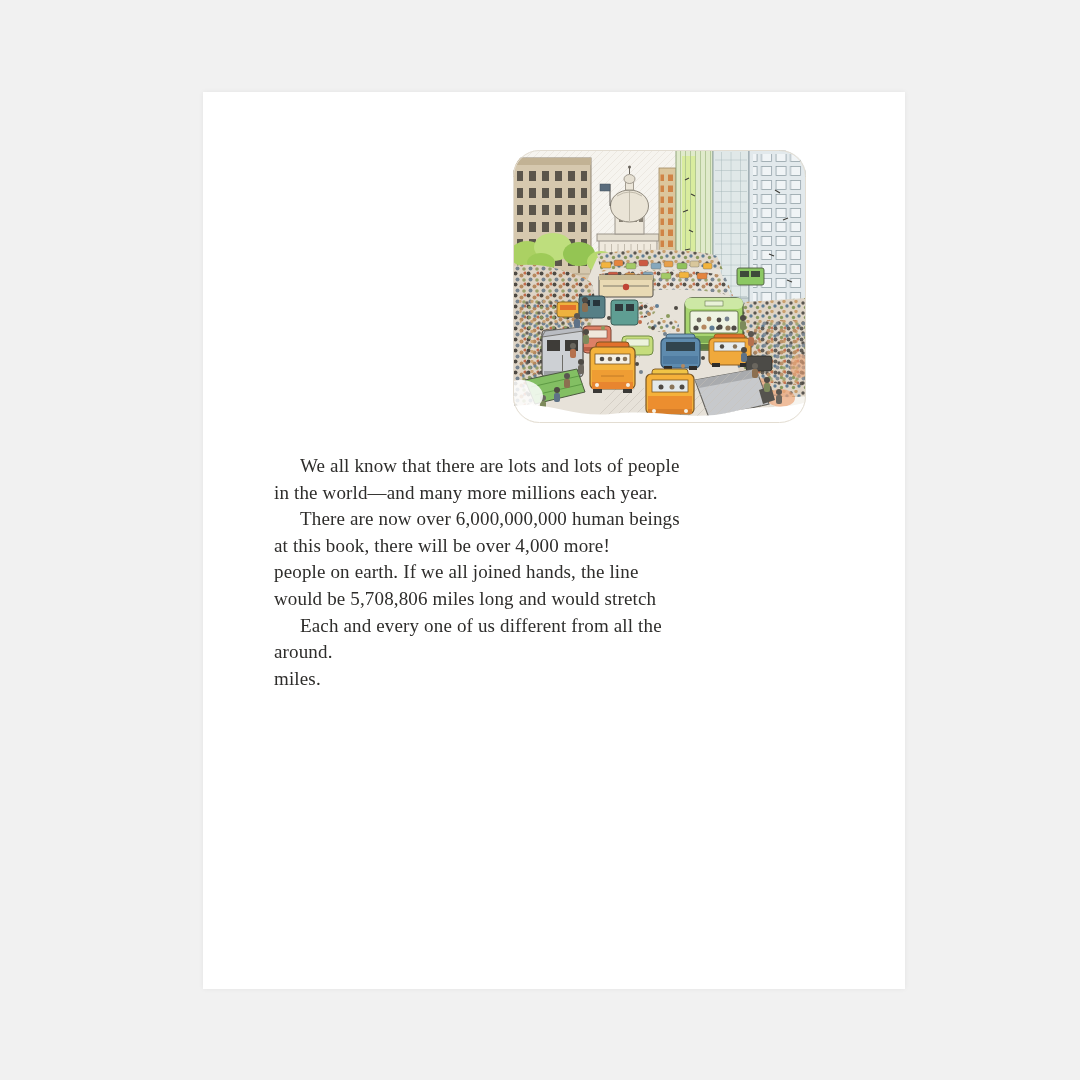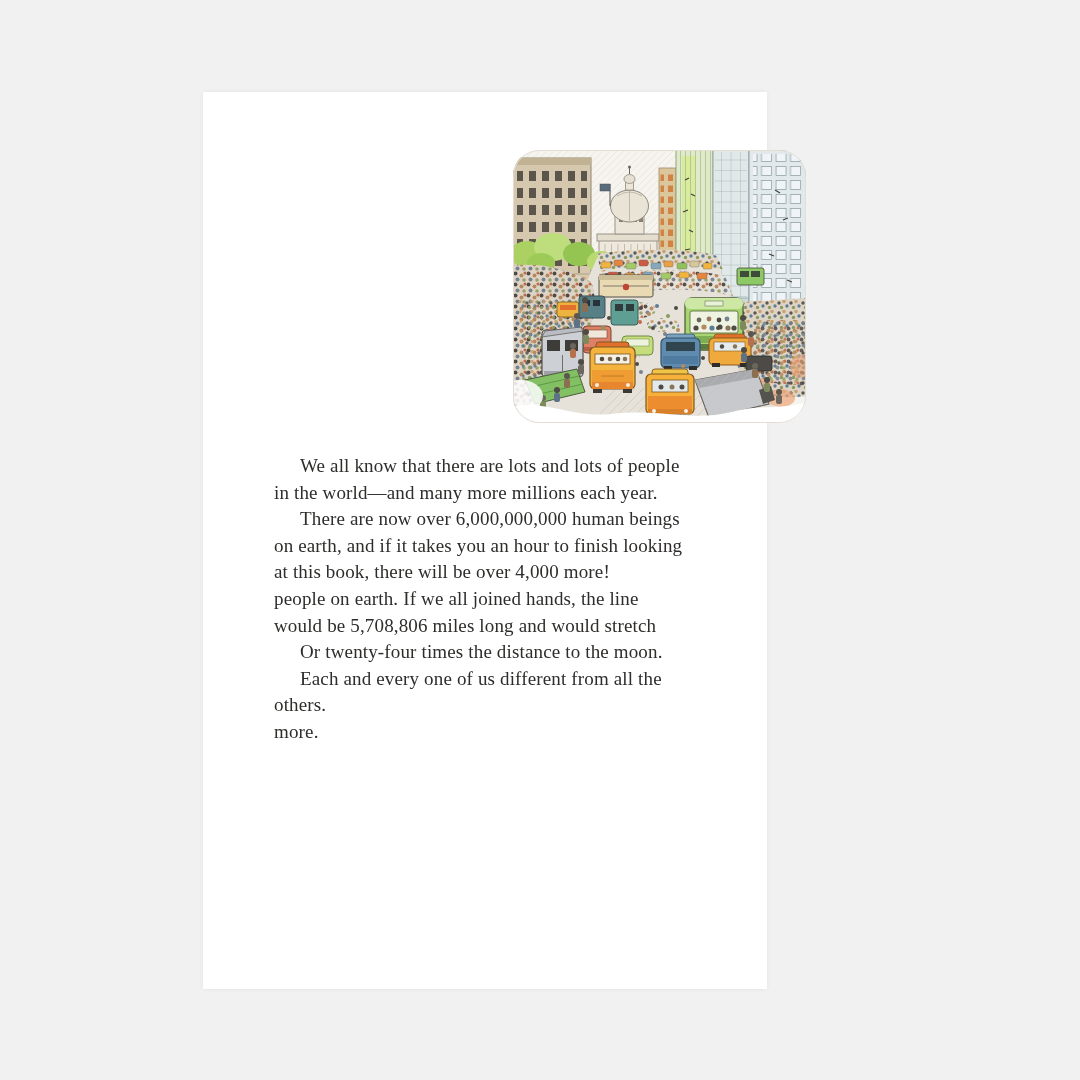--- a/index.html
+++ b/index.html
@@ -7,21 +7,21 @@
     width: 1080px; height: 1080px;
     background: #f1f1f1;
     font-family: "Liberation Serif", "DejaVu Serif", serif;
   }
   .canvas {
     position: relative; width: 1080px; height: 1080px;
     background: #f1f1f1; overflow: hidden;
   }
   .book-page {
     position: absolute; left: 203px; top: 92px;
-    width: 564px; height: 897px;
+    width: 702px; height: 897px;
     background: #ffffff;
     box-shadow: 0 0 5px rgba(0,0,0,0.06);
   }
   .illustration {
     position: absolute; left: 310px; top: 58px;
     width: 293px; height: 273px;
   }
   .illustration svg { display: block; width: 100%; height: 100%; }
   .text-block {
     position: absolute; left: 71px; top: 361px; width: 510px;
@@ -419,24 +419,22 @@
           <ellipse cx="8" cy="246" rx="22" ry="16" fill="#ffffff" opacity="0.85"></ellipse>
         </g>
         <rect x="0.5" y="0.5" width="292" height="272" rx="26" fill="none" stroke="#e3ddd2" stroke-width="1"></rect>
       </svg>
     </div>
 
     <div class="text-block">
       <div class="line indent">We all know that there are lots and lots of people</div>
       <div class="line">in the world—and many more millions each year.</div>
       <div class="line indent">There are now over 6,000,000,000 human beings</div>
-      <div class="line">on earth, and if it takes you an hour to finish looking</div>
       <div class="line">at this book, there will be over 4,000 more!</div>
       <div class="line">people on earth. If we all joined hands, the line</div>
       <div class="line">would be 5,708,806 miles long and would stretch</div>
-      <div class="line indent">Or twenty-four times the distance to the moon.</div>
       <div class="line indent">Each and every one of us different from all the</div>
-      <div class="line">others.</div>
-      <div class="line">more.</div>
+      <div class="line">around.</div>
+      <div class="line">miles.</div>
     </div>
 
   </div>
 </div>
 
 </body></html>

